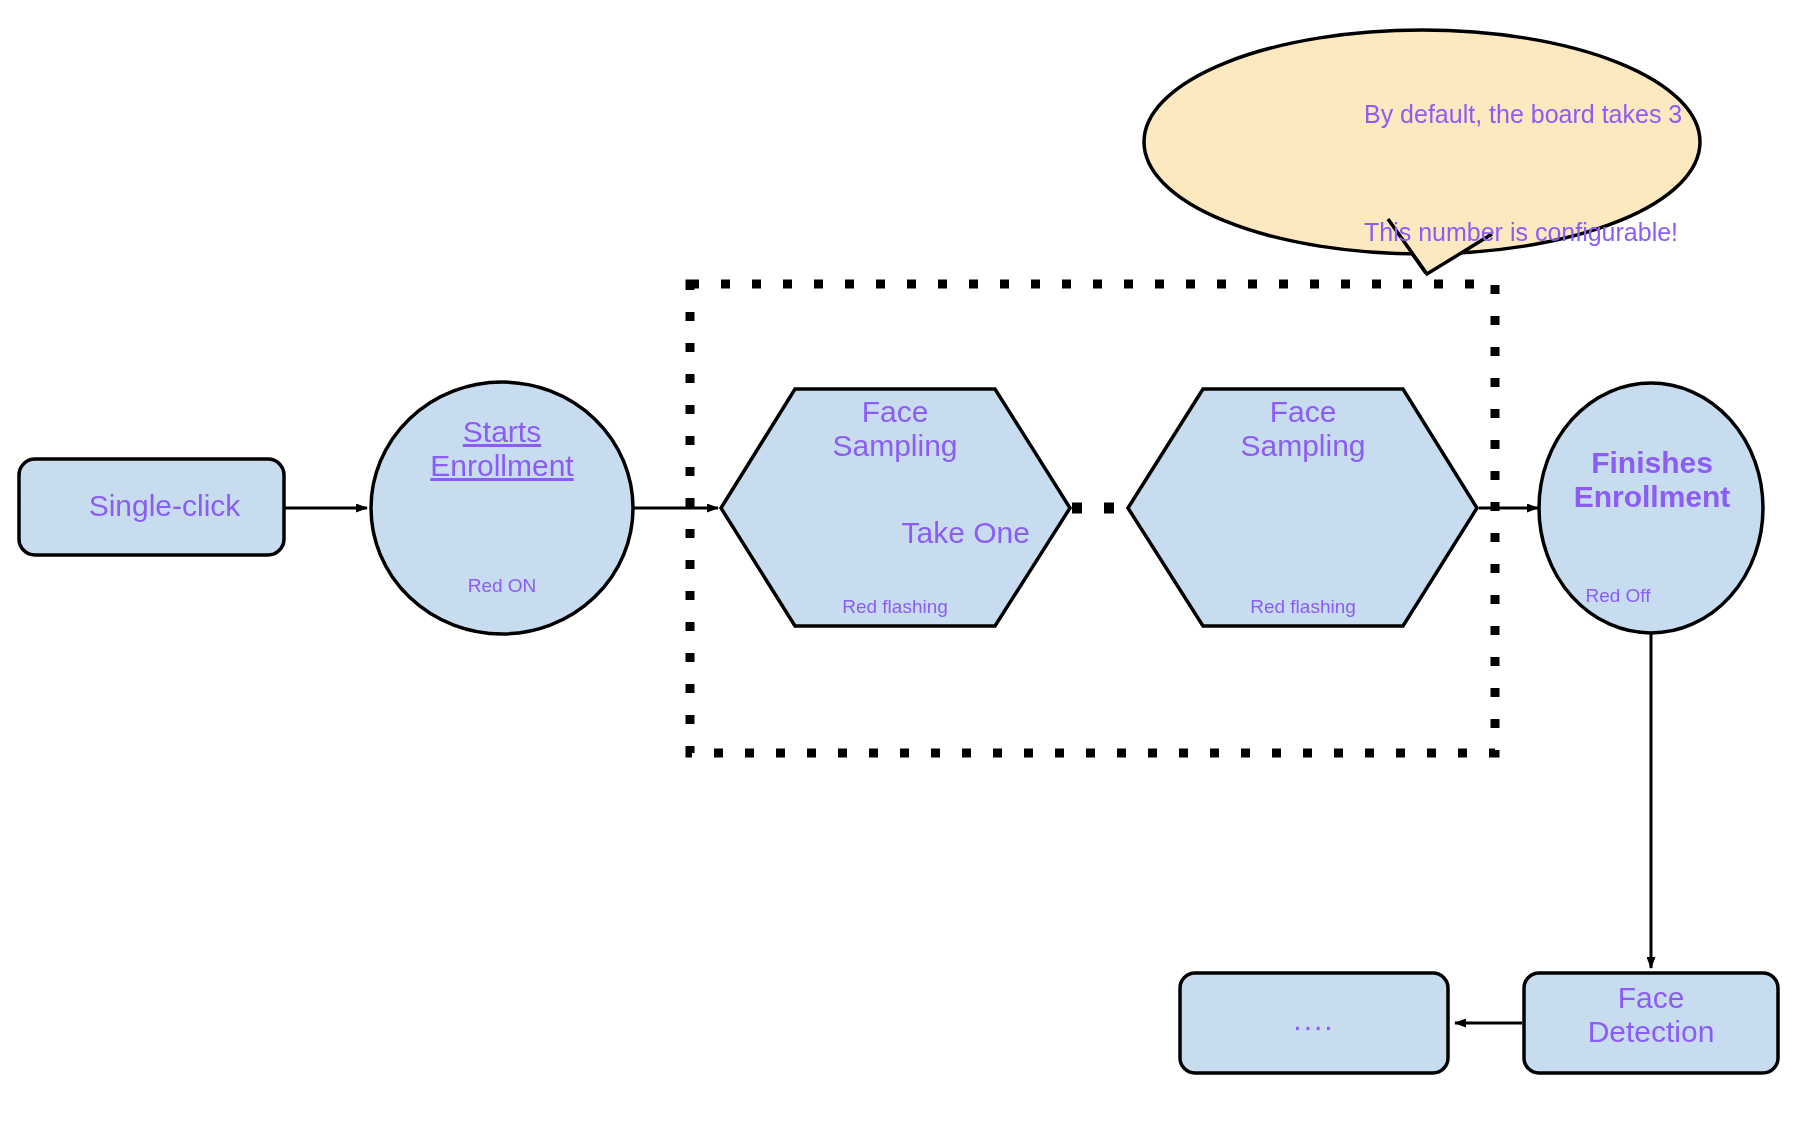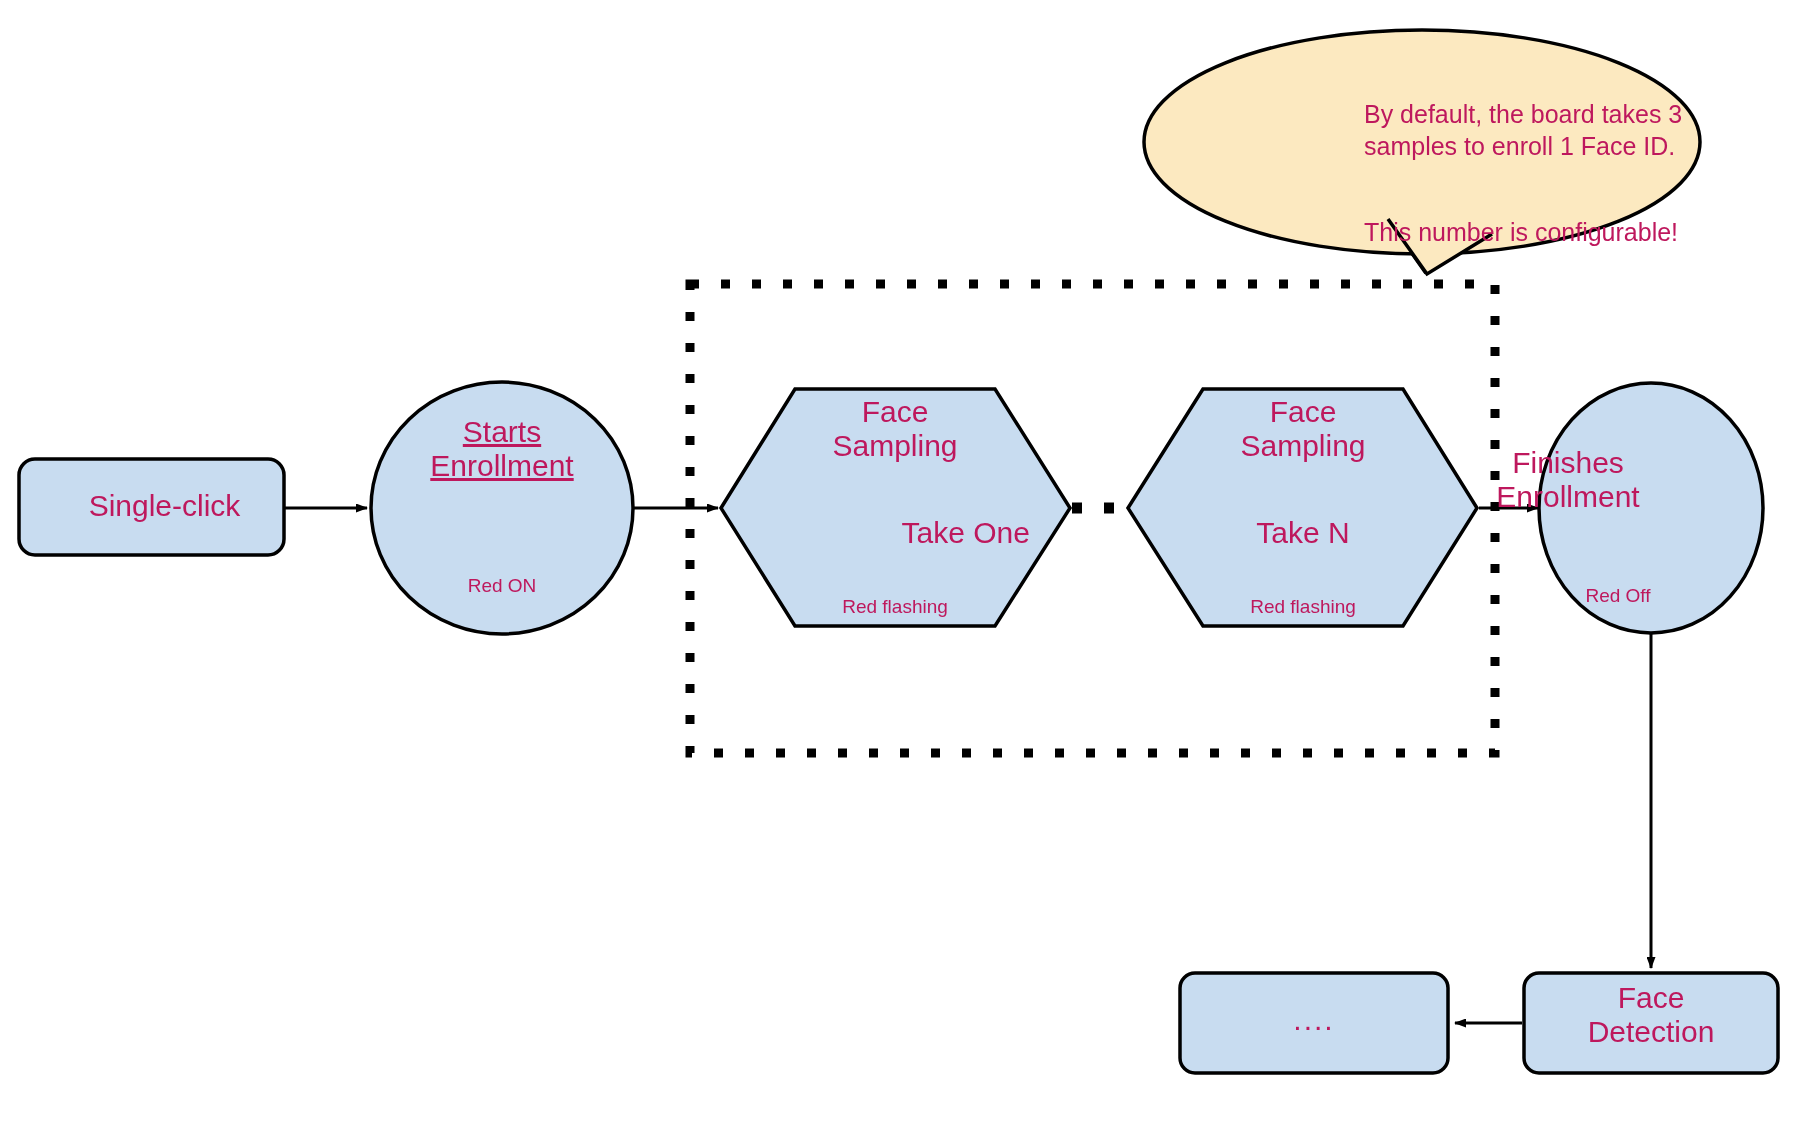--- a/index.html
+++ b/index.html
@@ -22,21 +22,21 @@
     position: absolute;
     left: 0;
     top: 0;
     width: 1795px;
     height: 1128px;
   }
   .node-text {
     position: absolute;
     text-align: center;
     line-height: 1.12;
-    color: #be185d;
+    color: #8b5cf6;
     pointer-events: none;
     white-space: pre-line;
   }
   .t-main {
     font-size: 30px;
   }
   .t-small {
     font-size: 19px;
   }
   .t-callout {
@@ -100,29 +100,27 @@
 Enrollment</div>
   <div class="node-text t-small" style="left:372px; top:575px; width:260px;">Red ON</div>
 
   <div class="node-text t-main" style="left:760px; top:395px; width:270px;">Face
 Sampling</div>
   <div class="node-text t-main" style="left:760px; top:516px; width:270px;text-align:right;">Take One</div>
   <div class="node-text t-small" style="left:760px; top:596px; width:270px;">Red flashing</div>
 
   <div class="node-text t-main" style="left:1168px; top:395px; width:270px;">Face
 Sampling</div>
-  <div class="node-text t-main" style="left:1168px; top:516px; width:270px;">Take N</div>
   <div class="node-text t-small" style="left:1168px; top:596px; width:270px;">Red flashing</div>
 
-  <div class="node-text t-main" style="left:1439px; top:446px; width:258px;">Finishes
+  <div class="node-text t-main" style="left:1523px; top:446px; width:258px;font-weight:bold;">Finishes
 Enrollment</div>
   <div class="node-text t-small" style="left:1489px; top:585px; width:258px;">Red Off</div>
 
   <div class="node-text t-main" style="left:1524px; top:981px; width:254px;">Face
 Detection</div>
 
   <div class="node-text t-dots" style="left:1180px; top:1003px; width:268px;">....</div>
 
   <div class="node-text t-callout" style="left:1364px; top:98px; width:340px;">By default, the board takes 3</div>
-  <div class="node-text t-callout" style="left:1364px; top:130px; width:340px;">samples to enroll 1 Face ID.</div>
   <div class="node-text t-callout" style="left:1364px; top:188px; width:340px;margin-top:28px;">This number is configurable!</div>
 
 </div>
 
 </body></html>

